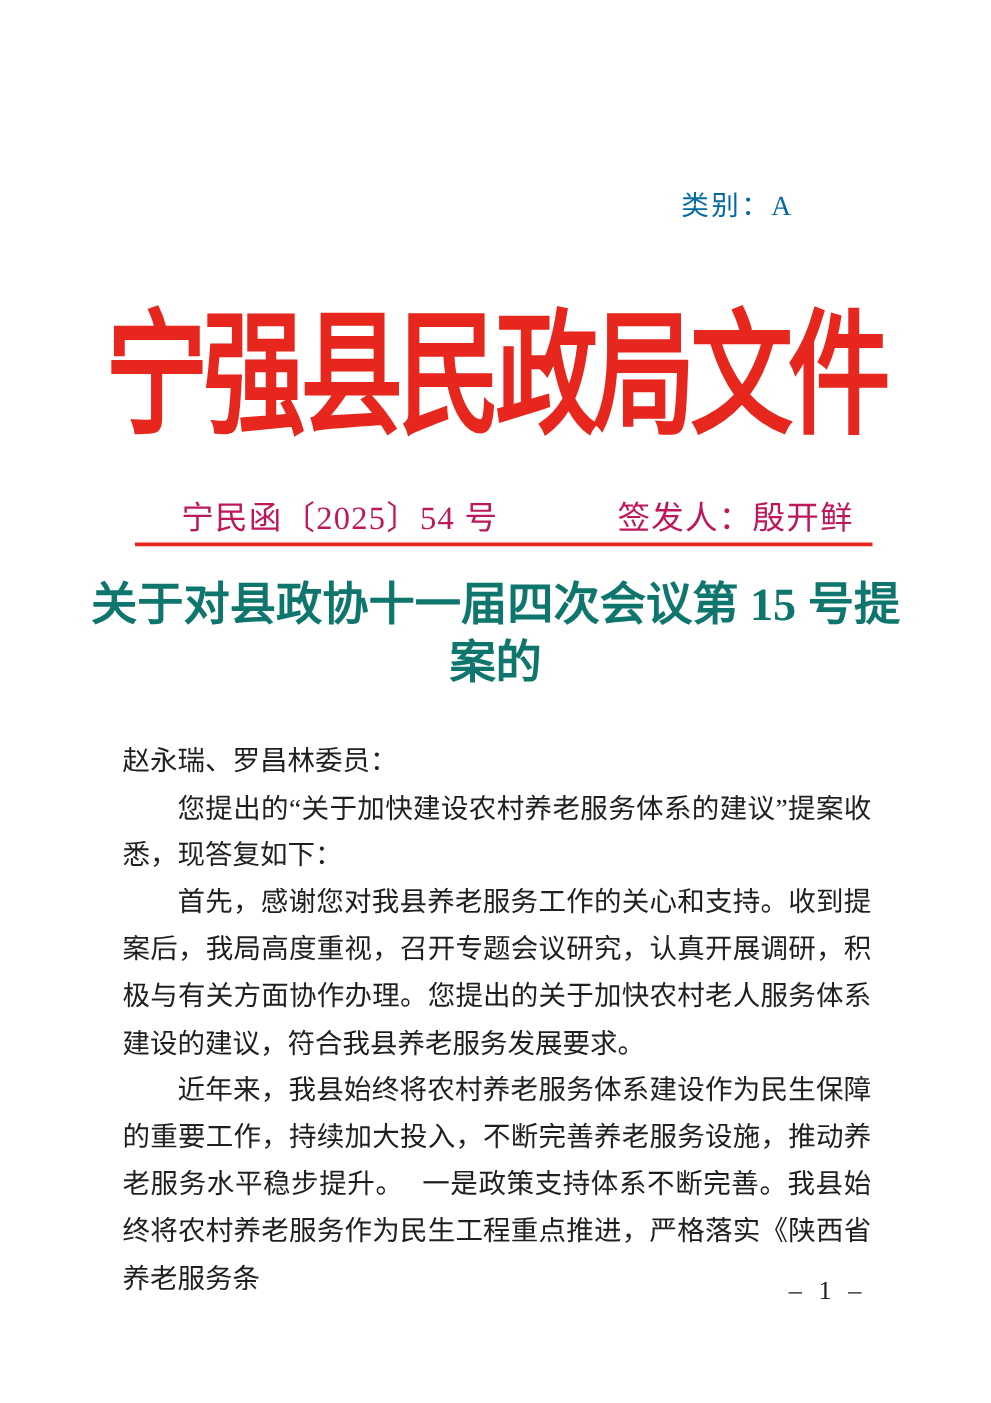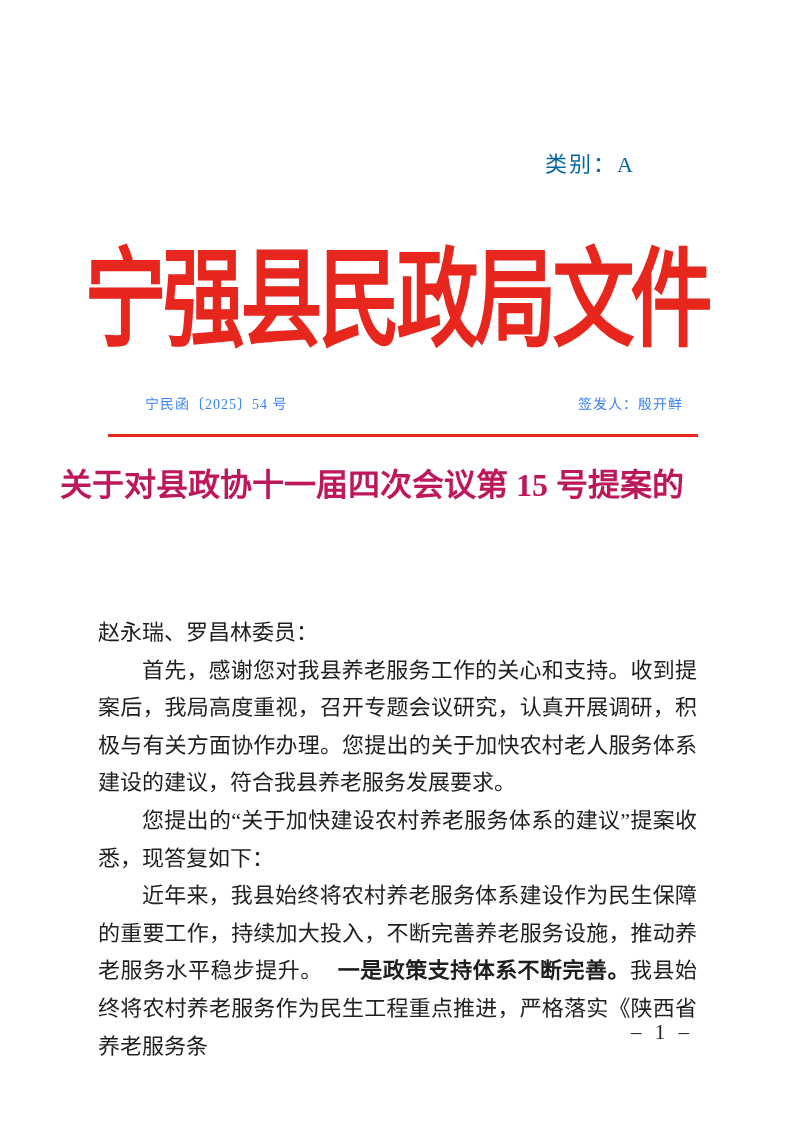--- a/index.html
+++ b/index.html
@@ -38,57 +38,57 @@
     white-space: nowrap;
   }
   .docline {
     position: absolute;
     top: 393px;
     left: 100px;
     width: 597px;
     display: flex;
     justify-content: space-between;
     align-items: baseline;
-    font-size: 14px;
-    color: #3b82f6;
+    font-size: 26px;
+    color: #be185d;
   }
   .doc-number { padding-left: 45px; letter-spacing: 1px; }
   .signer { padding-right: 14px; letter-spacing: 1px; text-align: right; }
   .red-line {
     position: absolute;
     top: 434px;
     left: 108px;
     width: 590px;
     height: 3px;
     background: #e7261d;
   }
   .doc-title {
     position: absolute;
     top: 462px;
     left: 60px;
     width: 673px;
-    text-align: left;
-    font-size: 32px;
+    text-align: center;
+    font-size: 37px;
     font-weight: bold;
     line-height: 46px;
-    color: #be185d;
+    color: #0f766e;
   }
   .body-text {
     position: absolute;
     top: 590px;
     left: 98px;
     width: 599px;
     font-size: 22px;
     line-height: 37.6px;
     text-align: justify;
     color: #1f1f1f;
   }
   .body-text p { text-indent: 2em; }
-  .body-text p.salutation { text-indent: 0; margin-top: 24px; }
-  .bold-run { font-weight: bold; margin-left: 15px; }
+  .body-text p.salutation { text-indent: 0; }
+  .bold-run { font-weight: normal; margin-left: 15px; }
   .page-number {
     position: absolute;
     top: 1020px;
     right: 100px;
     font-size: 21px;
     letter-spacing: 4px;
     color: #222222;
   }
 </style>
 </head>
@@ -106,22 +106,22 @@
   </div>
 
   <div class="red-line"></div>
 
   <div class="doc-title">
     <div>关于对县政协十一届四次会议第 15 号提案的</div>
   </div>
 
   <div class="body-text">
     <p class="salutation">赵永瑞、罗昌林委员：</p>
+    <p>您提出的“关于加快建设农村养老服务体系的建议”提案收悉，现答复如下：</p>
     <p>首先，感谢您对我县养老服务工作的关心和支持。收到提案后，我局高度重视，召开专题会议研究，认真开展调研，积极与有关方面协作办理。您提出的关于加快农村老人服务体系建设的建议，符合我县养老服务发展要求。</p>
-    <p>您提出的“关于加快建设农村养老服务体系的建议”提案收悉，现答复如下：</p>
     <p>
       <span>近年来，我县始终将农村养老服务体系建设作为民生保障的重要工作，持续加大投入，不断完善养老服务设施，推动养老服务水平稳步提升。</span><span class="bold-run">一是政策支持体系不断完善。</span><span>我县始终将农村养老服务作为民生工程重点推进，严格落实《陕西省养老服务条</span>
     </p>
   </div>
 
   <div class="page-number">– 1 –</div>
 
 </div>
 
 </body></html>

